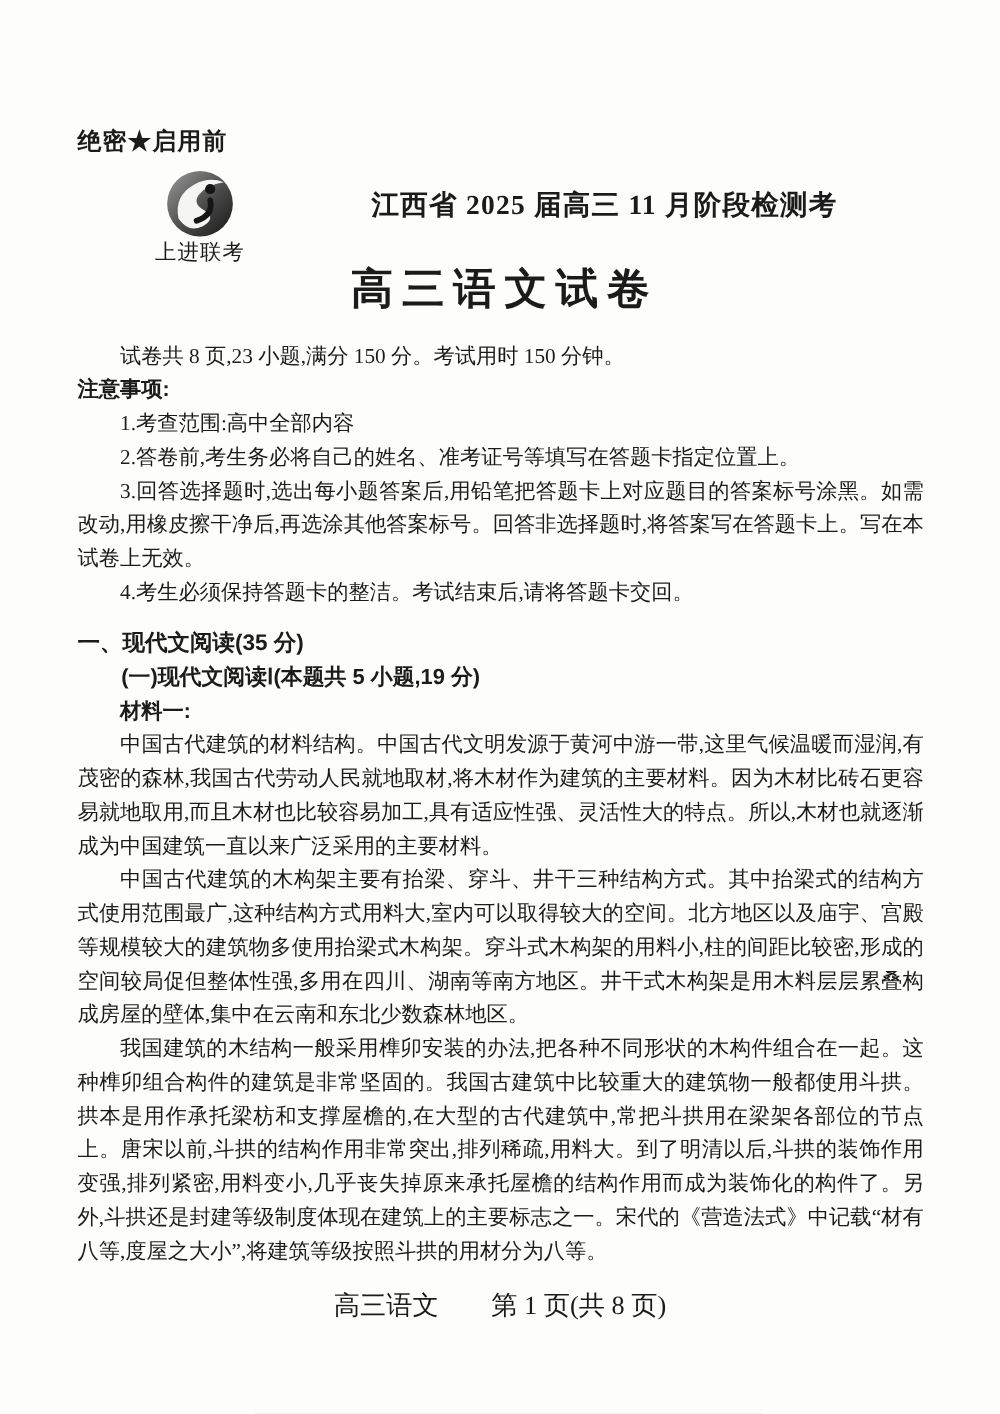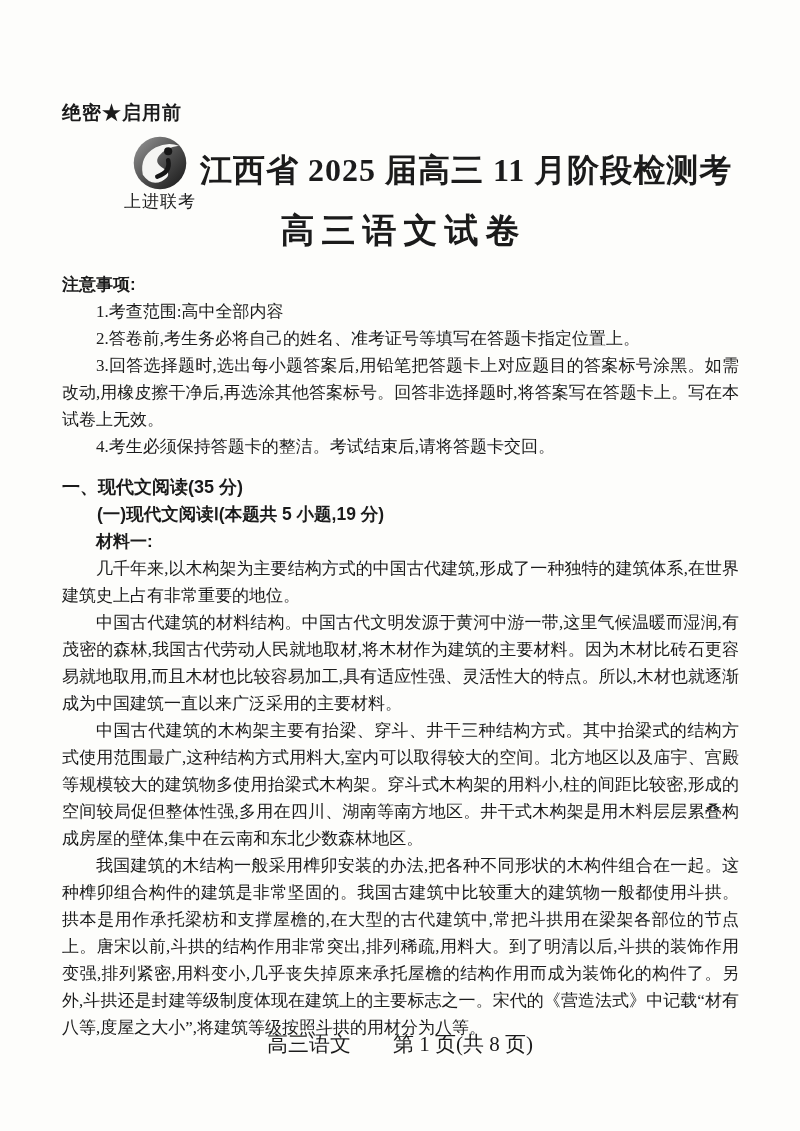--- a/index.html
+++ b/index.html
@@ -37,21 +37,21 @@
     letter-spacing: 1px;
     margin-top: -2px;
     white-space: nowrap;
   }
   .title {
     position: absolute;
     left: 200px;
     top: 149px;
     width: 470px;
     text-align: right;
-    font-size: 32px;
+    font-size: 22px;
     font-weight: 600;
     letter-spacing: 1px;
     white-space: nowrap;
   }
   .subtitle {
     position: absolute;
     left: 0;
     top: 208px;
     width: 800px;
     text-align: center;
@@ -109,30 +109,30 @@
       <path d="M29 47 Q 44 42 41 29" stroke="#161616" stroke-width="5" fill="none" stroke-linecap="round"></path>
     </svg>
     <div class="logo-text">上进联考</div>
   </div>
 
   <div class="title">江西省 2025 届高三 11 月阶段检测考</div>
 
   <div class="subtitle">高三语文试卷</div>
 
   <div class="content">
+    <p class="indent">试卷共 8 页,23 小题,满分 150 分。考试用时 150 分钟。</p>
     <p class="sans-bold">注意事项:</p>
     <p class="indent">1.考查范围:高中全部内容</p>
     <p class="indent">2.答卷前,考生务必将自己的姓名、准考证号等填写在答题卡指定位置上。</p>
     <p class="indent">3.回答选择题时,选出每小题答案后,用铅笔把答题卡上对应题目的答案标号涂黑。如需改动,用橡皮擦干净后,再选涂其他答案标号。回答非选择题时,将答案写在答题卡上。写在本试卷上无效。</p>
     <p class="indent">4.考生必须保持答题卡的整洁。考试结束后,请将答题卡交回。</p>
 
     <p class="sans-bold section-heading">一、现代文阅读(35 分)</p>
     <p class="sans-bold subsection-heading indent">(一)现代文阅读Ⅰ(本题共 5 小题,19 分)</p>
     <p class="sans-bold indent">材料一:</p>
-    <p class="indent">几千年来,以木构架为主要结构方式的中国古代建筑,形成了一种独特的建筑体系,在世界建筑史上占有非常重要的地位。</p>
     <p class="indent">中国古代建筑的材料结构。中国古代文明发源于黄河中游一带,这里气候温暖而湿润,有茂密的森林,我国古代劳动人民就地取材,将木材作为建筑的主要材料。因为木材比砖石更容易就地取用,而且木材也比较容易加工,具有适应性强、灵活性大的特点。所以,木材也就逐渐成为中国建筑一直以来广泛采用的主要材料。</p>
     <p class="indent">中国古代建筑的木构架主要有抬梁、穿斗、井干三种结构方式。其中抬梁式的结构方式使用范围最广,这种结构方式用料大,室内可以取得较大的空间。北方地区以及庙宇、宫殿等规模较大的建筑物多使用抬梁式木构架。穿斗式木构架的用料小,柱的间距比较密,形成的空间较局促但整体性强,多用在四川、湖南等南方地区。井干式木构架是用木料层层累叠构成房屋的壁体,集中在云南和东北少数森林地区。</p>
     <p class="indent">我国建筑的木结构一般采用榫卯安装的办法,把各种不同形状的木构件组合在一起。这种榫卯组合构件的建筑是非常坚固的。我国古建筑中比较重大的建筑物一般都使用斗拱。拱本是用作承托梁枋和支撑屋檐的,在大型的古代建筑中,常把斗拱用在梁架各部位的节点上。唐宋以前,斗拱的结构作用非常突出,排列稀疏,用料大。到了明清以后,斗拱的装饰作用变强,排列紧密,用料变小,几乎丧失掉原来承托屋檐的结构作用而成为装饰化的构件了。另外,斗拱还是封建等级制度体现在建筑上的主要标志之一。宋代的《营造法式》中记载“材有八等,度屋之大小”,将建筑等级按照斗拱的用材分为八等。</p>
   </div>
 
   <div class="footer">高三语文　　第 1 页(共 8 页)</div>
 
 </div>
 
 </body></html>

